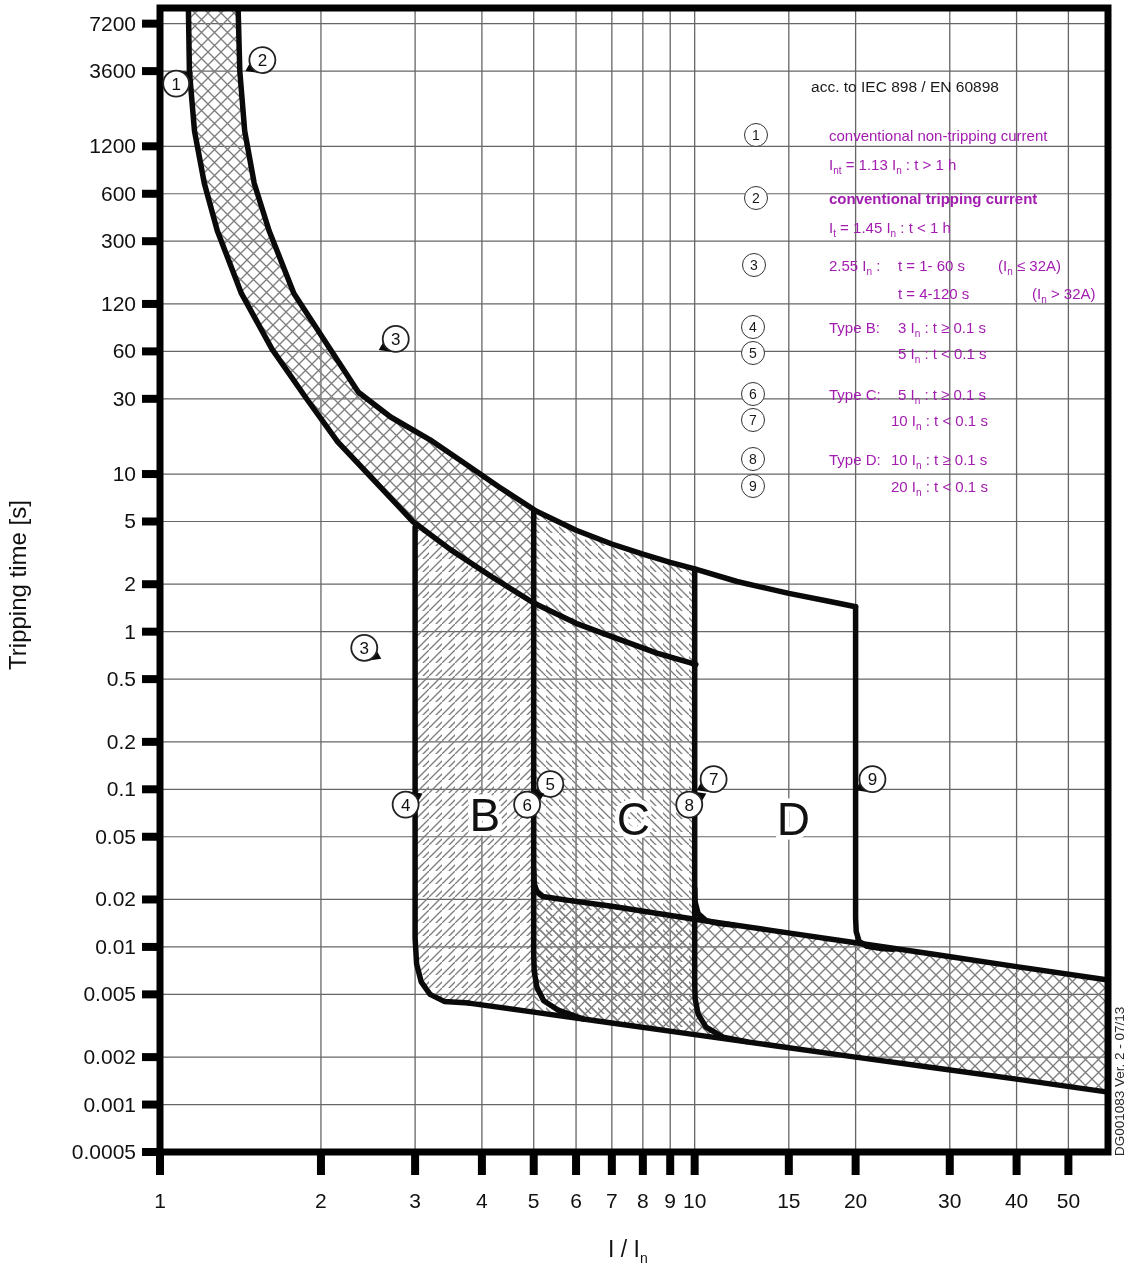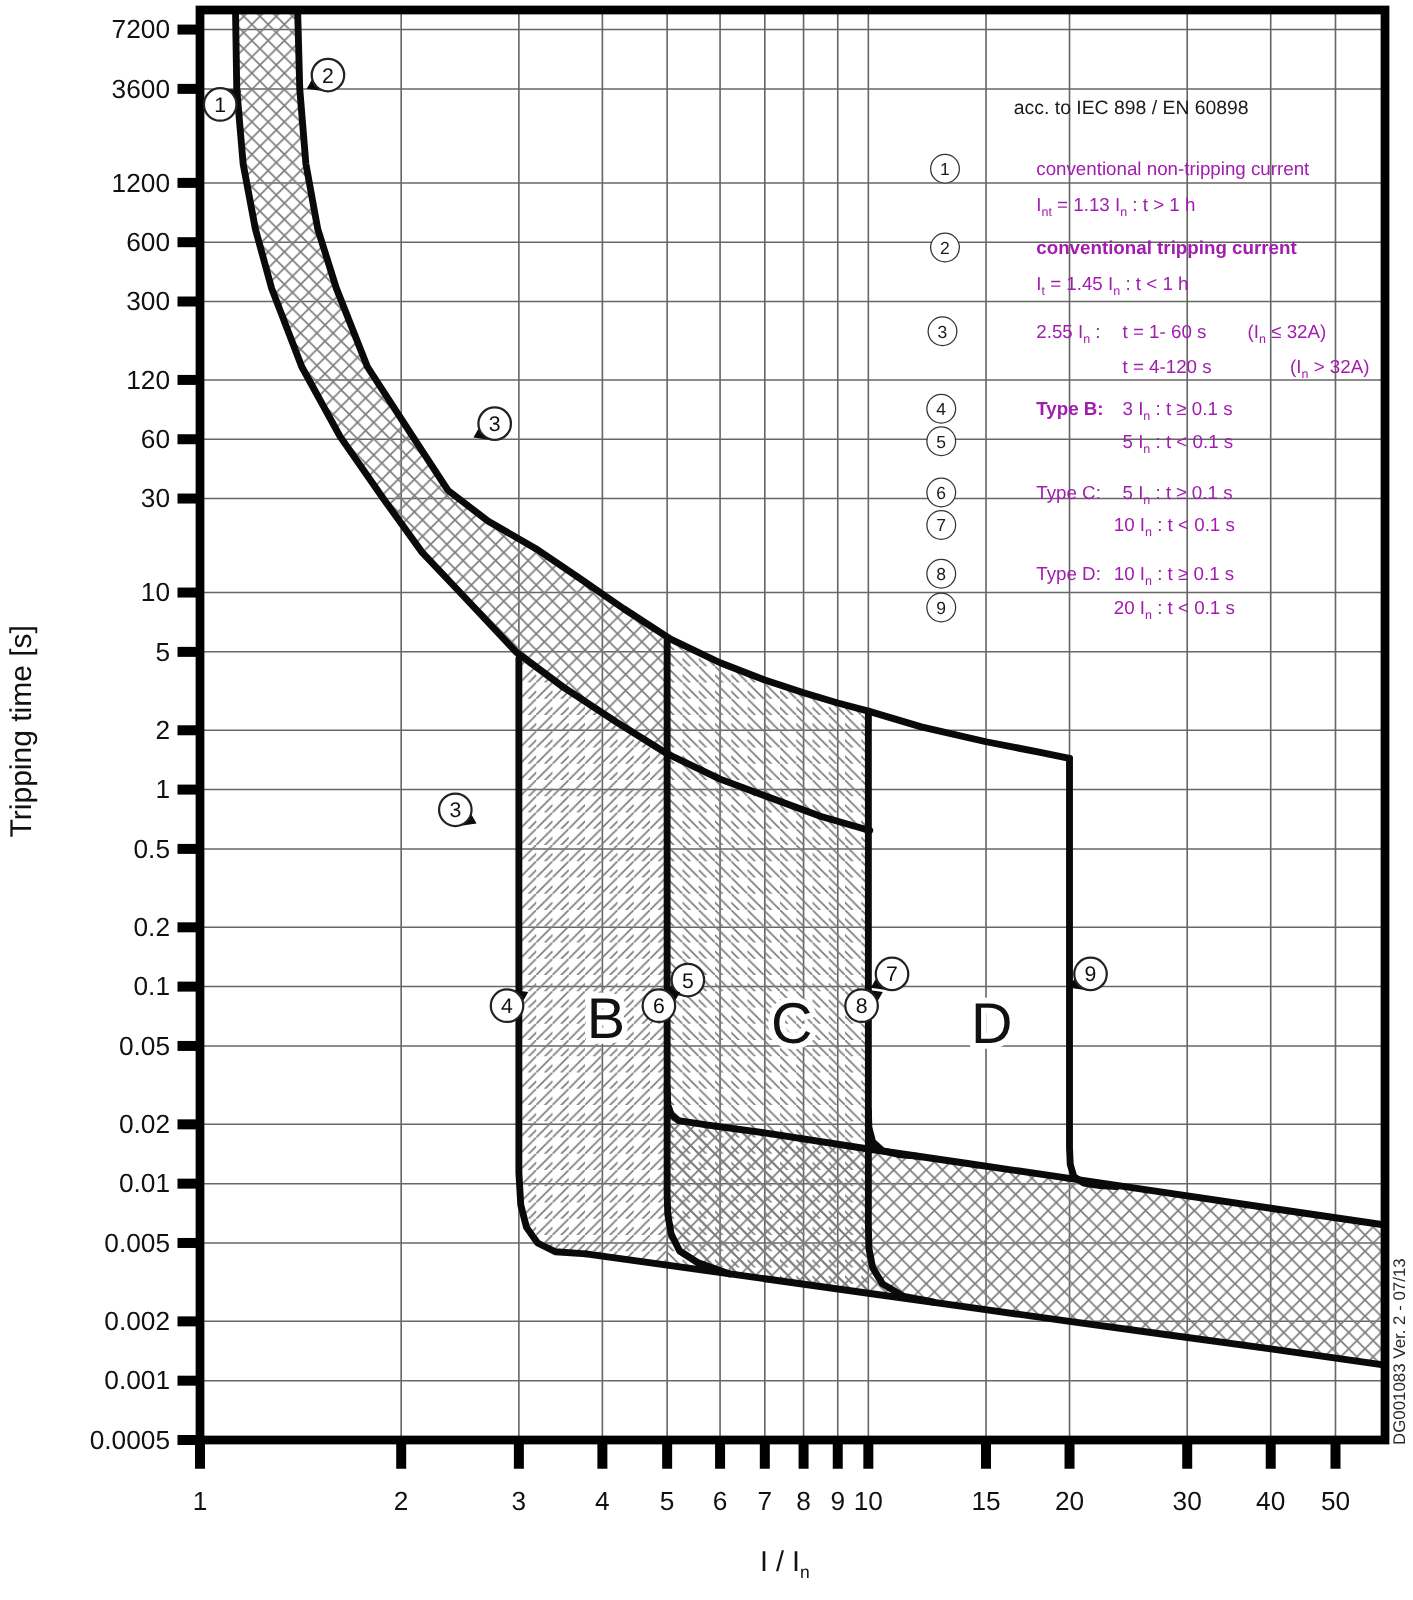--- a/index.html
+++ b/index.html
@@ -238,21 +238,21 @@
         <div class="leg-circ" style="left: 741px; top: 474px;">9</div>
         <div class="leg-line" style="left: 789px; top: 128px;">conventional non-tripping current</div>
         <div class="leg-line" style="left: 789px; top: 157px;">I<sub>nt</sub> = 1.13 I<sub>n</sub> :  t &gt; 1 h</div>
         <div class="leg-line" style="left: 789px; top: 191px; font-weight: bold;">conventional tripping current</div>
         <div class="leg-line" style="left: 789px; top: 220px;">I<sub>t</sub> = 1.45 I<sub>n</sub> :  t &lt; 1 h</div>
         <div class="leg-line" style="left: 789px; top: 258px;">2.55 I<sub>n</sub> :</div>
         <div class="leg-line" style="left: 858px; top: 258px;">t = 1- 60 s</div>
         <div class="leg-line" style="left: 958px; top: 258px;">(I<sub>n</sub> ≤ 32A)</div>
         <div class="leg-line" style="left: 858px; top: 286px;">t = 4-120 s</div>
         <div class="leg-line" style="left: 952px; top: 286px; margin-left: 40px;">(I<sub>n</sub> &gt; 32A)</div>
-        <div class="leg-line" style="left: 789px; top: 320px; font-weight: bold;">Type B:</div>
+        <div class="leg-line" style="left: 789px; top: 320px;">Type B:</div>
         <div class="leg-line" style="left: 858px; top: 320px;">3 I<sub>n</sub>  : t ≥ 0.1 s</div>
         <div class="leg-line" style="left: 858px; top: 346px;">5 I<sub>n</sub>  : t &lt; 0.1 s</div>
         <div class="leg-line" style="left: 789px; top: 387px;">Type C:</div>
         <div class="leg-line" style="left: 858px; top: 387px;">5 I<sub>n</sub>  : t ≥ 0.1 s</div>
         <div class="leg-line" style="left: 851px; top: 413px;">10 I<sub>n</sub>  : t &lt; 0.1 s</div>
         <div class="leg-line" style="left: 789px; top: 452px;">Type D:</div>
         <div class="leg-line" style="left: 851px; top: 452px;">10 I<sub>n</sub>  : t ≥ 0.1 s</div>
         <div class="leg-line" style="left: 851px; top: 479px;">20 I<sub>n</sub>  : t &lt; 0.1 s</div>
       </div>
     <div class="yaxis-title">Tripping time [s]</div>

